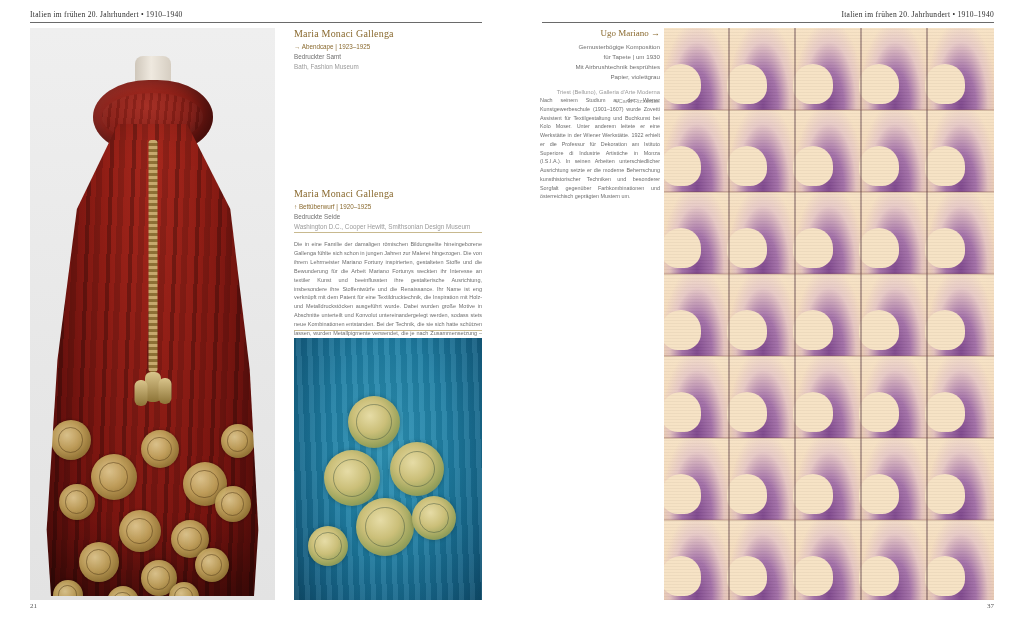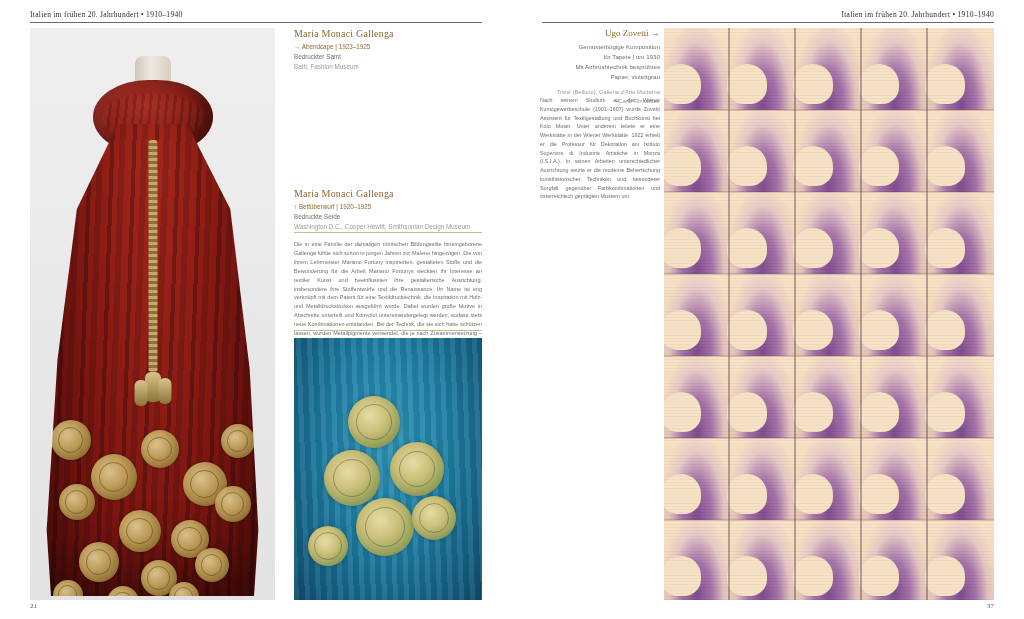--- a/index.html
+++ b/index.html
@@ -245,21 +245,21 @@
     <div class="shine"></div>
     <div class="t-med" style="left:54px; top:58px;  width:52px; height:52px;"></div>
     <div class="t-med" style="left:30px; top:112px; width:56px; height:56px;"></div>
     <div class="t-med" style="left:96px; top:104px; width:54px; height:54px;"></div>
     <div class="t-med" style="left:62px; top:160px; width:58px; height:58px;"></div>
     <div class="t-med" style="left:118px;top:158px; width:44px; height:44px;"></div>
     <div class="t-med" style="left:14px; top:188px; width:40px; height:40px;"></div>
   </div>
 
   <div class="col-right-text">
-    <p class="rt-title">Ugo Zovetti →</p>
+    <p class="rt-title">Ugo Mariano →</p>
     <p class="rt-line">Gemusterbögige Komposition</p>
     <p class="rt-line">für Tapete | um 1930</p>
     <p class="rt-line">Mit Airbrushtechnik besprühtes</p>
     <p class="rt-line">Papier, violettgrau</p>
     <p class="rt-credit">Triest (Belluno), Galleria d'Arte Moderna »Carlo Rizzarda«</p>
   </div>
   <div class="rt-body">Nach seinem Studium an der Wiener Kunstgewerbeschule (1901–1607) wurde Zovetti Assistent für Textilgestaltung und Buchkunst bei Kolo Moser. Unter anderem leitete er eine Werkstätte in der Wiener Werkstätte. 1922 erhielt er die Professur für Dekoration am Istituto Superiore di Industrie Artistiche in Monza (I.S.I.A.). In seinen Arbeiten unterschiedlicher Ausrichtung setzte er die moderne Beherrschung kunsthistorischer Techniken und besonderer Sorgfalt gegenüber Farbkombinationen und österreichisch geprägten Mustern um.</div>
 
   <div class="wallpaper">
 

